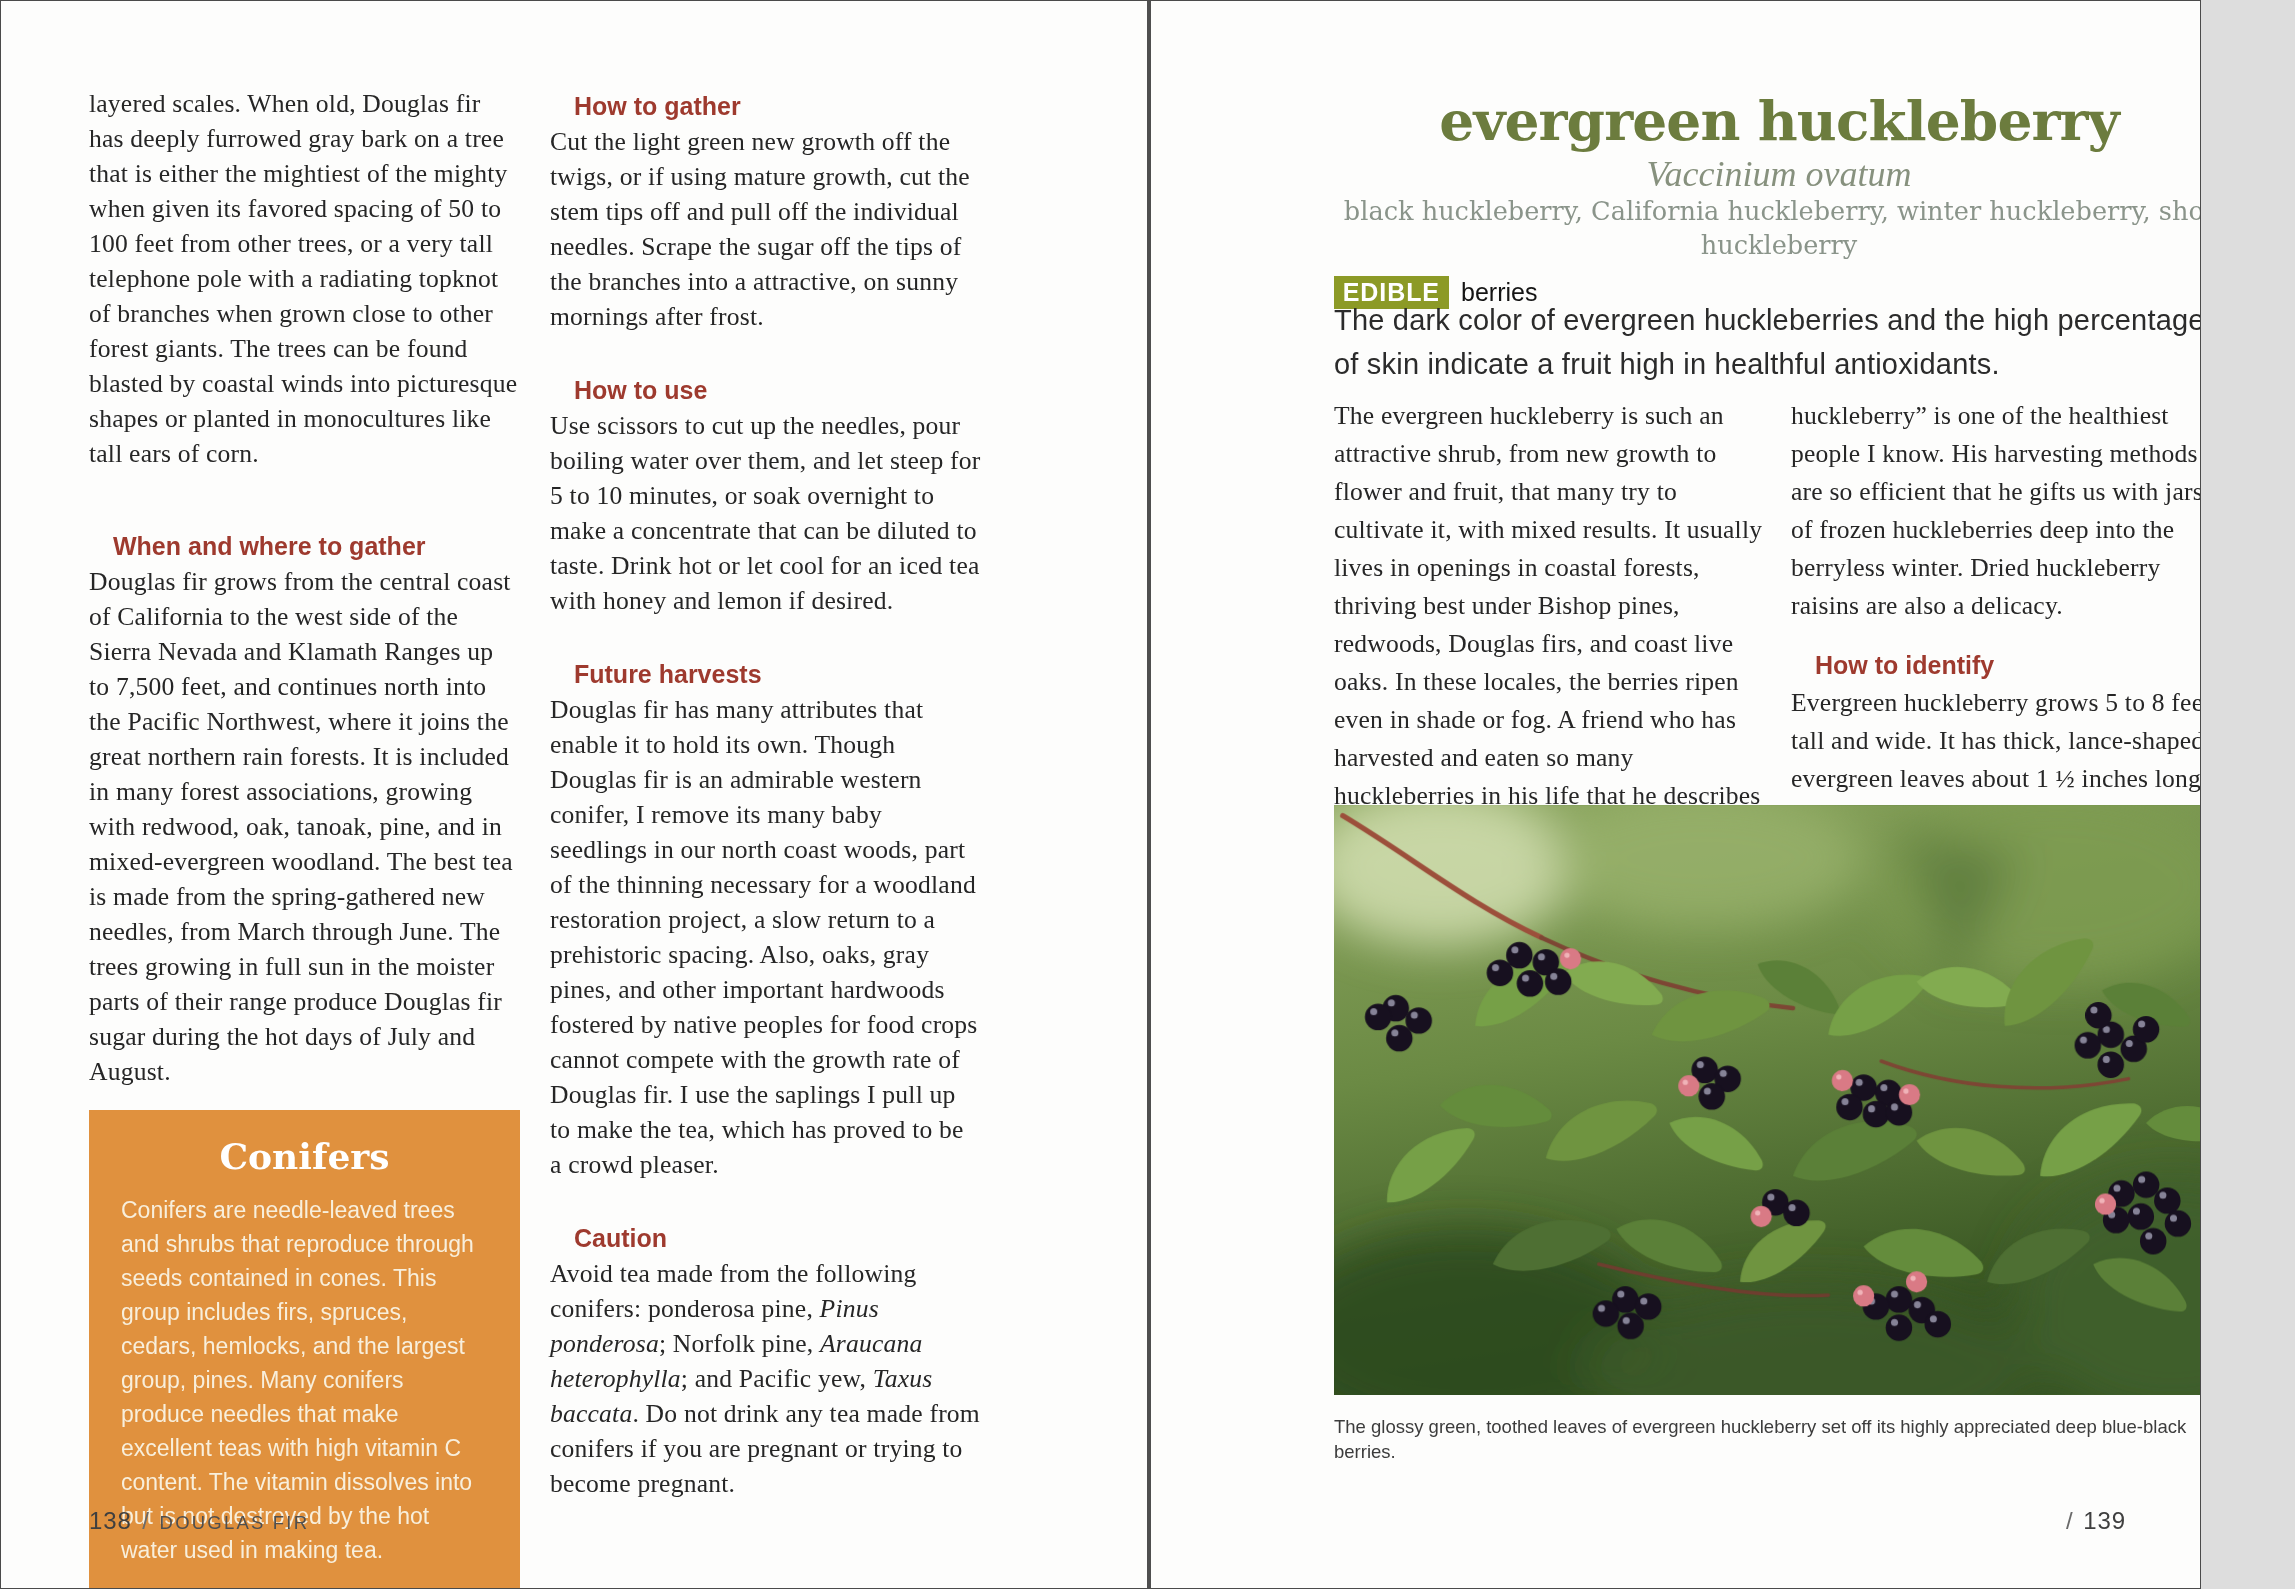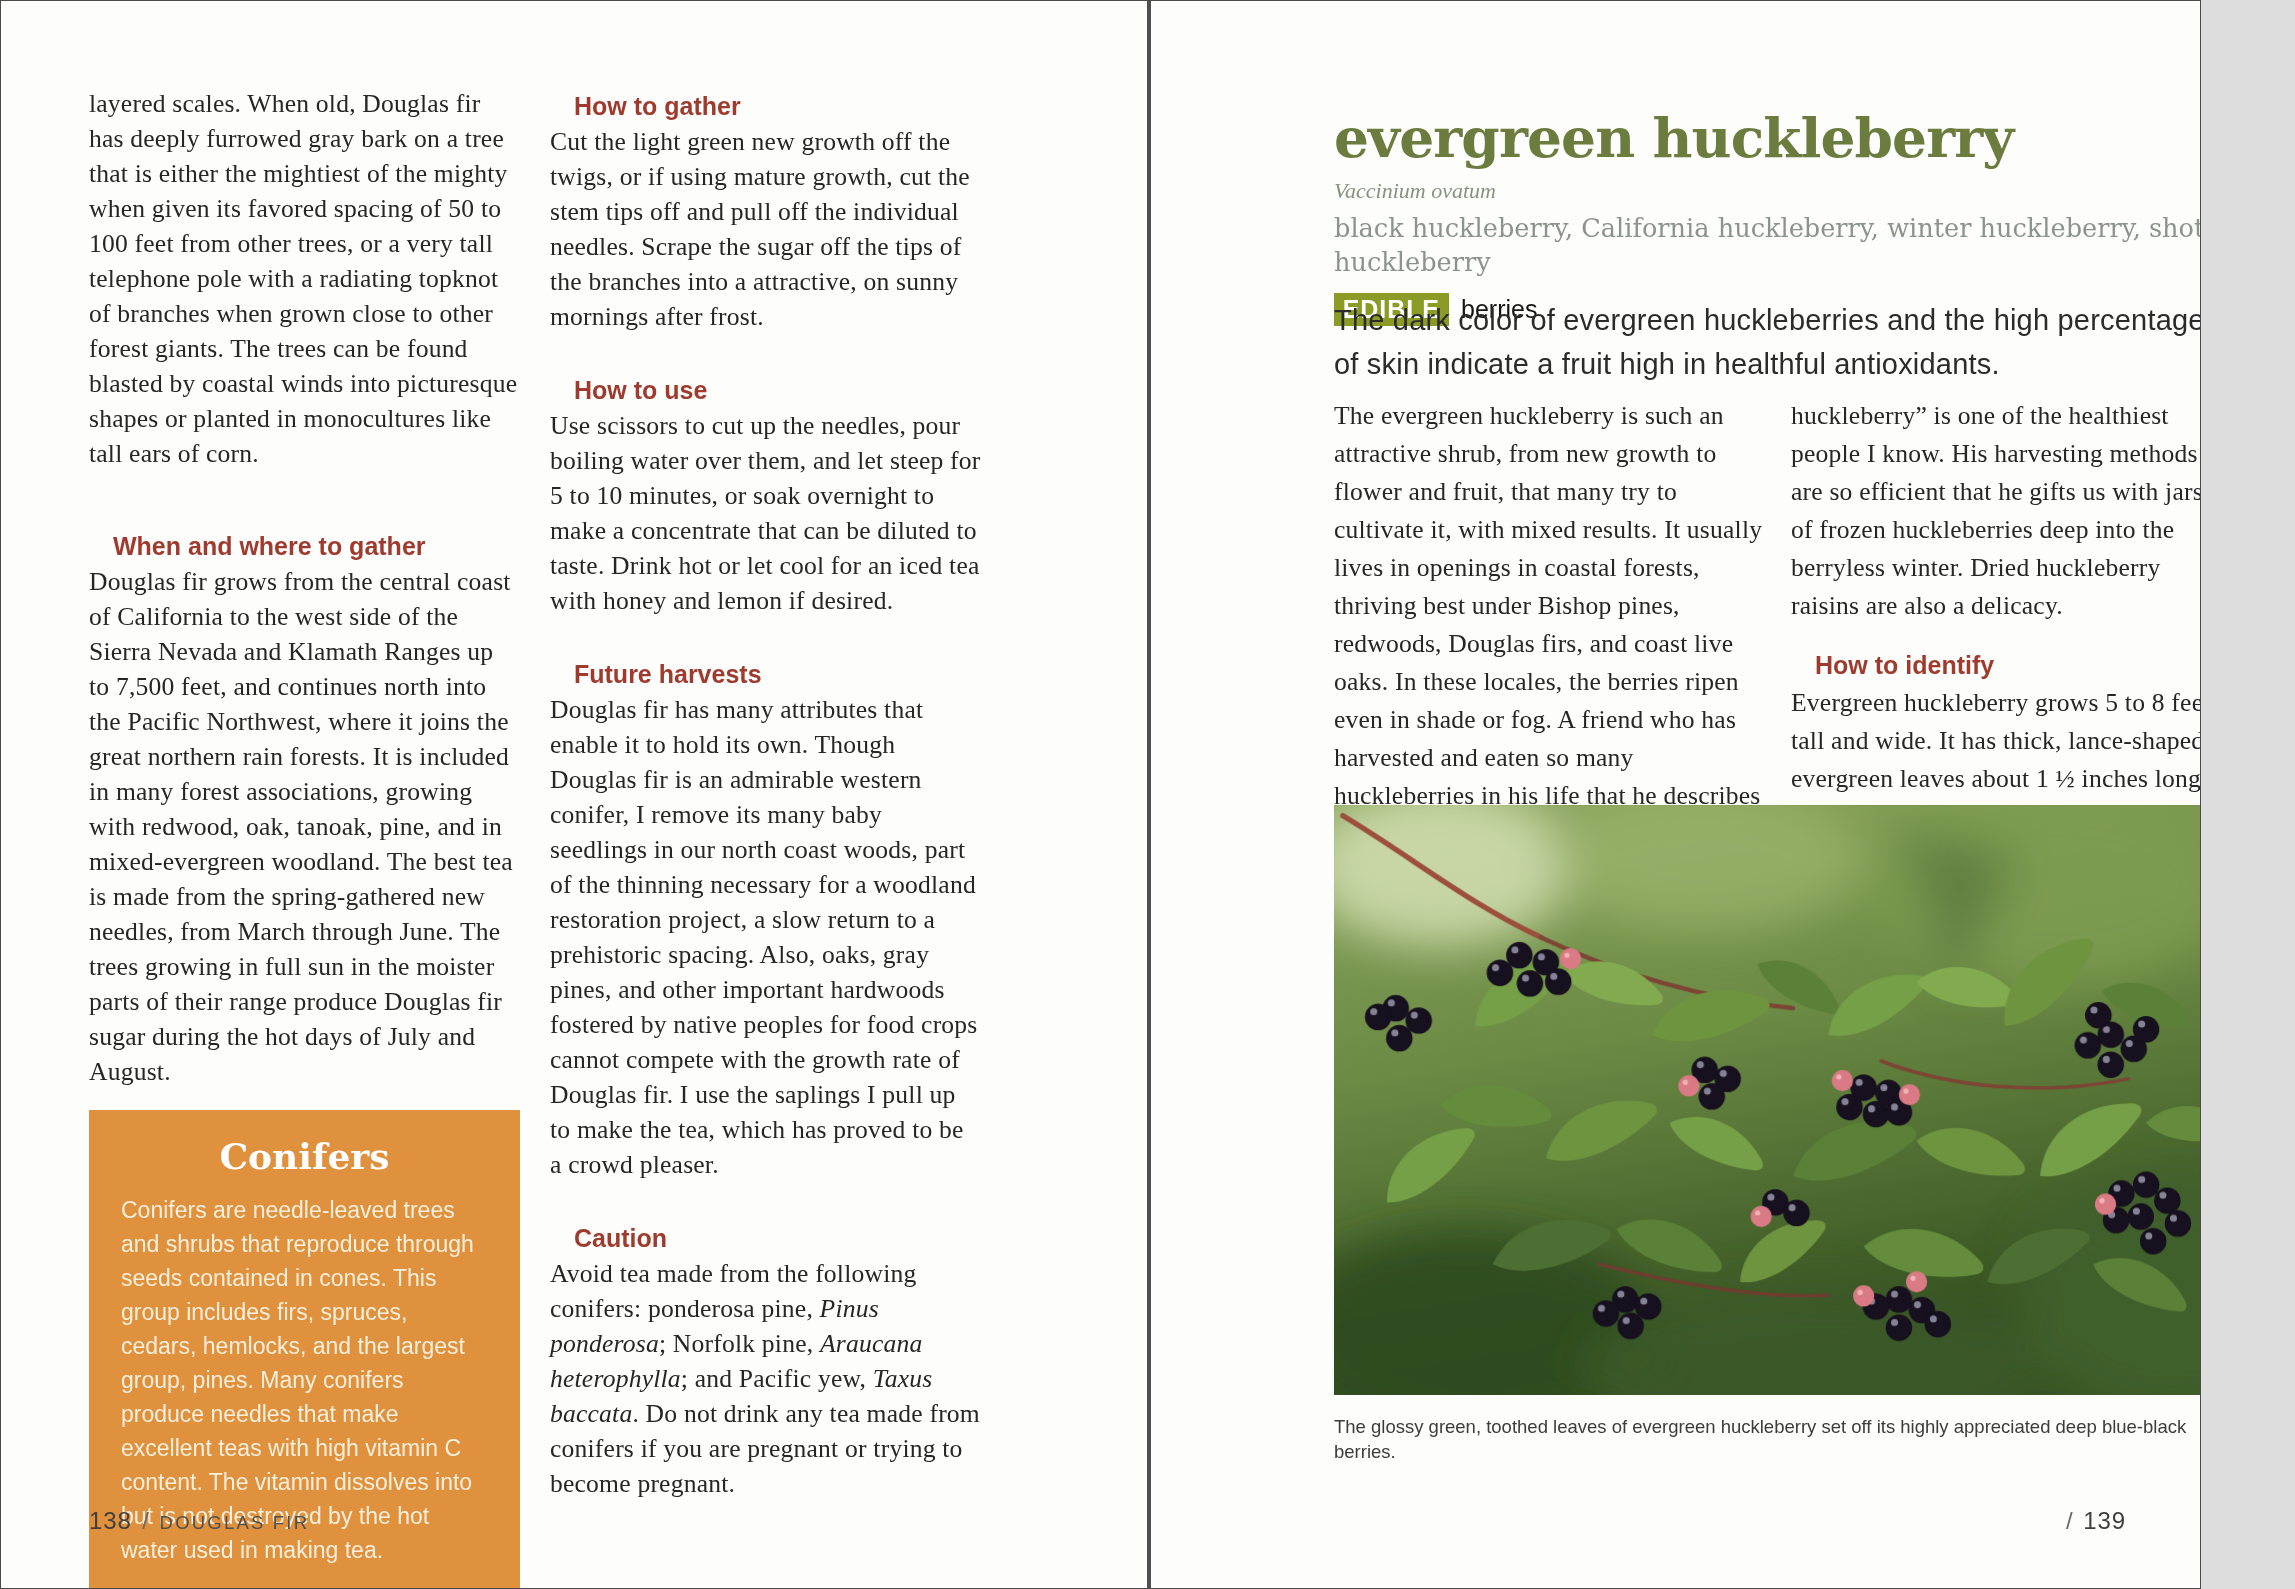--- a/index.html
+++ b/index.html
@@ -50,30 +50,30 @@
   .conifers-box .box-title{
     font-family:"DejaVu Serif",serif;font-weight:bold;
     font-size:36px;line-height:37px;color:#FFFFFF;
     text-align:center;margin-bottom:17.7px;
   }
   .conifers-box .box-body{
     font-family:"Liberation Sans",sans-serif;
     font-size:23px;line-height:34px;color:#F8EFDC;
   }
   
-  .rp-header{position:absolute;left:1333px;top:105px;width:890px;}
+  .rp-header{position:absolute;left:1333px;top:88px;width:890px;text-align:center;}
   .rp-title{
     font-family:"DejaVu Serif",serif;
     font-size:55px;line-height:64px;
     color:var(--title-green,#6C7C3E);
     letter-spacing:-0.9px;
   }
   .rp-latin{
     font-family:"Liberation Serif",serif;font-style:italic;
-    font-size:22px;line-height:34px;color:#87917E;margin-top:3.5px;
+    font-size:36px;line-height:34px;color:#87917E;margin-top:3.5px;
   }
   .rp-common{
     font-family:"DejaVu Serif",serif;
     font-size:25.6px;line-height:34px;color:#8A948A;margin-top:3.5px;
   }
   .rp-badge-row{margin-top:14px;display:flex;align-items:center;}
   .edible-badge{
     background:var(--badge-olive,#8C9A26);
     color:#FFFFFF;font-family:"Liberation Sans",sans-serif;
     font-weight:bold;font-size:25px;line-height:19.4px;

